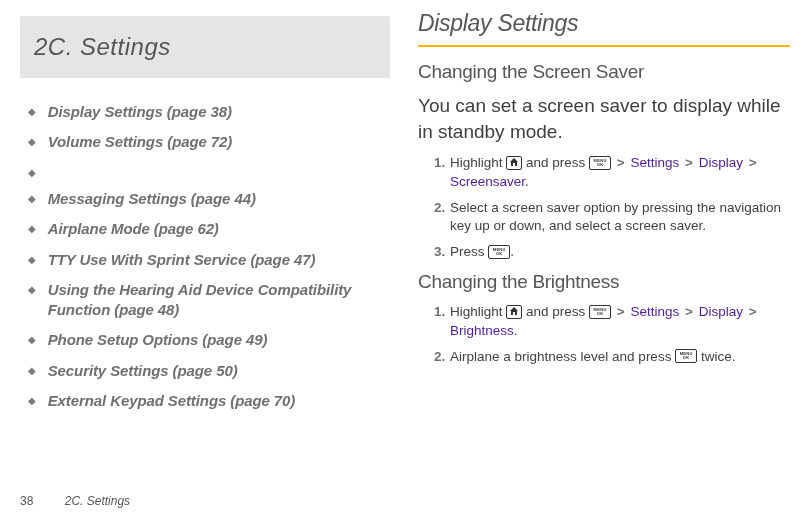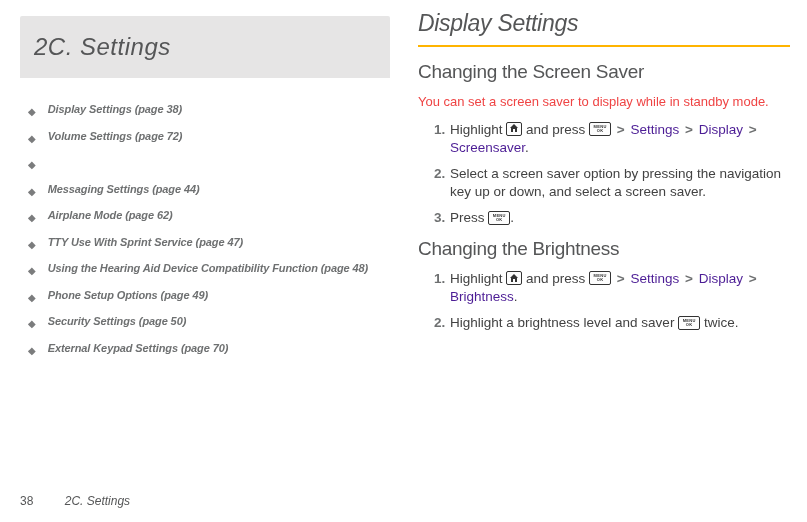--- a/index.html
+++ b/index.html
@@ -60,21 +60,21 @@
   }
   .toc .diamond {
     color: #7b7c7d;
     font-size: 10px;
     margin-right: 12px;
     margin-top: 3px;
     flex: 0 0 auto;
   }
   .toc .label {
     color: #6e7071;
-    font-size: 11px;
+    font-size: 15px;
     font-weight: bold;
     font-style: italic;
     letter-spacing: -0.1px;
   }
   .h1 {
     font-style: italic;
     font-size: 23px;
     color: #555657;
     margin: 2px 0 8px 0;
     letter-spacing: -0.3px;
@@ -86,22 +86,22 @@
     margin: 0 0 14px 0;
   }
   .h2 {
     font-size: 19px;
     color: #555657;
     margin: 6px 0 10px 0;
     letter-spacing: -0.3px;
     font-weight: 500;
   }
   .body-text {
-    font-size: 13px;
-    color: #ef4444;
+    font-size: 19px;
+    color: #404040;
     line-height: 1.35;
     margin: 0 0 10px 0;
   }
   .steps {
     list-style: none;
     padding: 0 0 0 16px;
     margin: 0 0 10px 0;
   }
   .steps li {
     font-size: 13.5px;
@@ -286,21 +286,21 @@
           <span class="bold-gray">Settings</span>
           <span class="gt">&gt;</span>
           <span class="bold-gray">Display</span>
           <span class="gt">&gt;</span>
           <span class="bold-gray">Brightness</span><span>.</span>
         </span>
       </li>
       <li>
         <span class="num">2.</span>
         <span>
-          <span>Highlight a brightness level and saver </span>
+          <span>Airplane a brightness level and press </span>
           <span class="menu-ok-icon">
               <span>MENU</span>
               <span>OK</span>
             </span><span> twice.</span>
         </span>
       </li>
     </ol>
   </div>
 
   <div class="footer">

